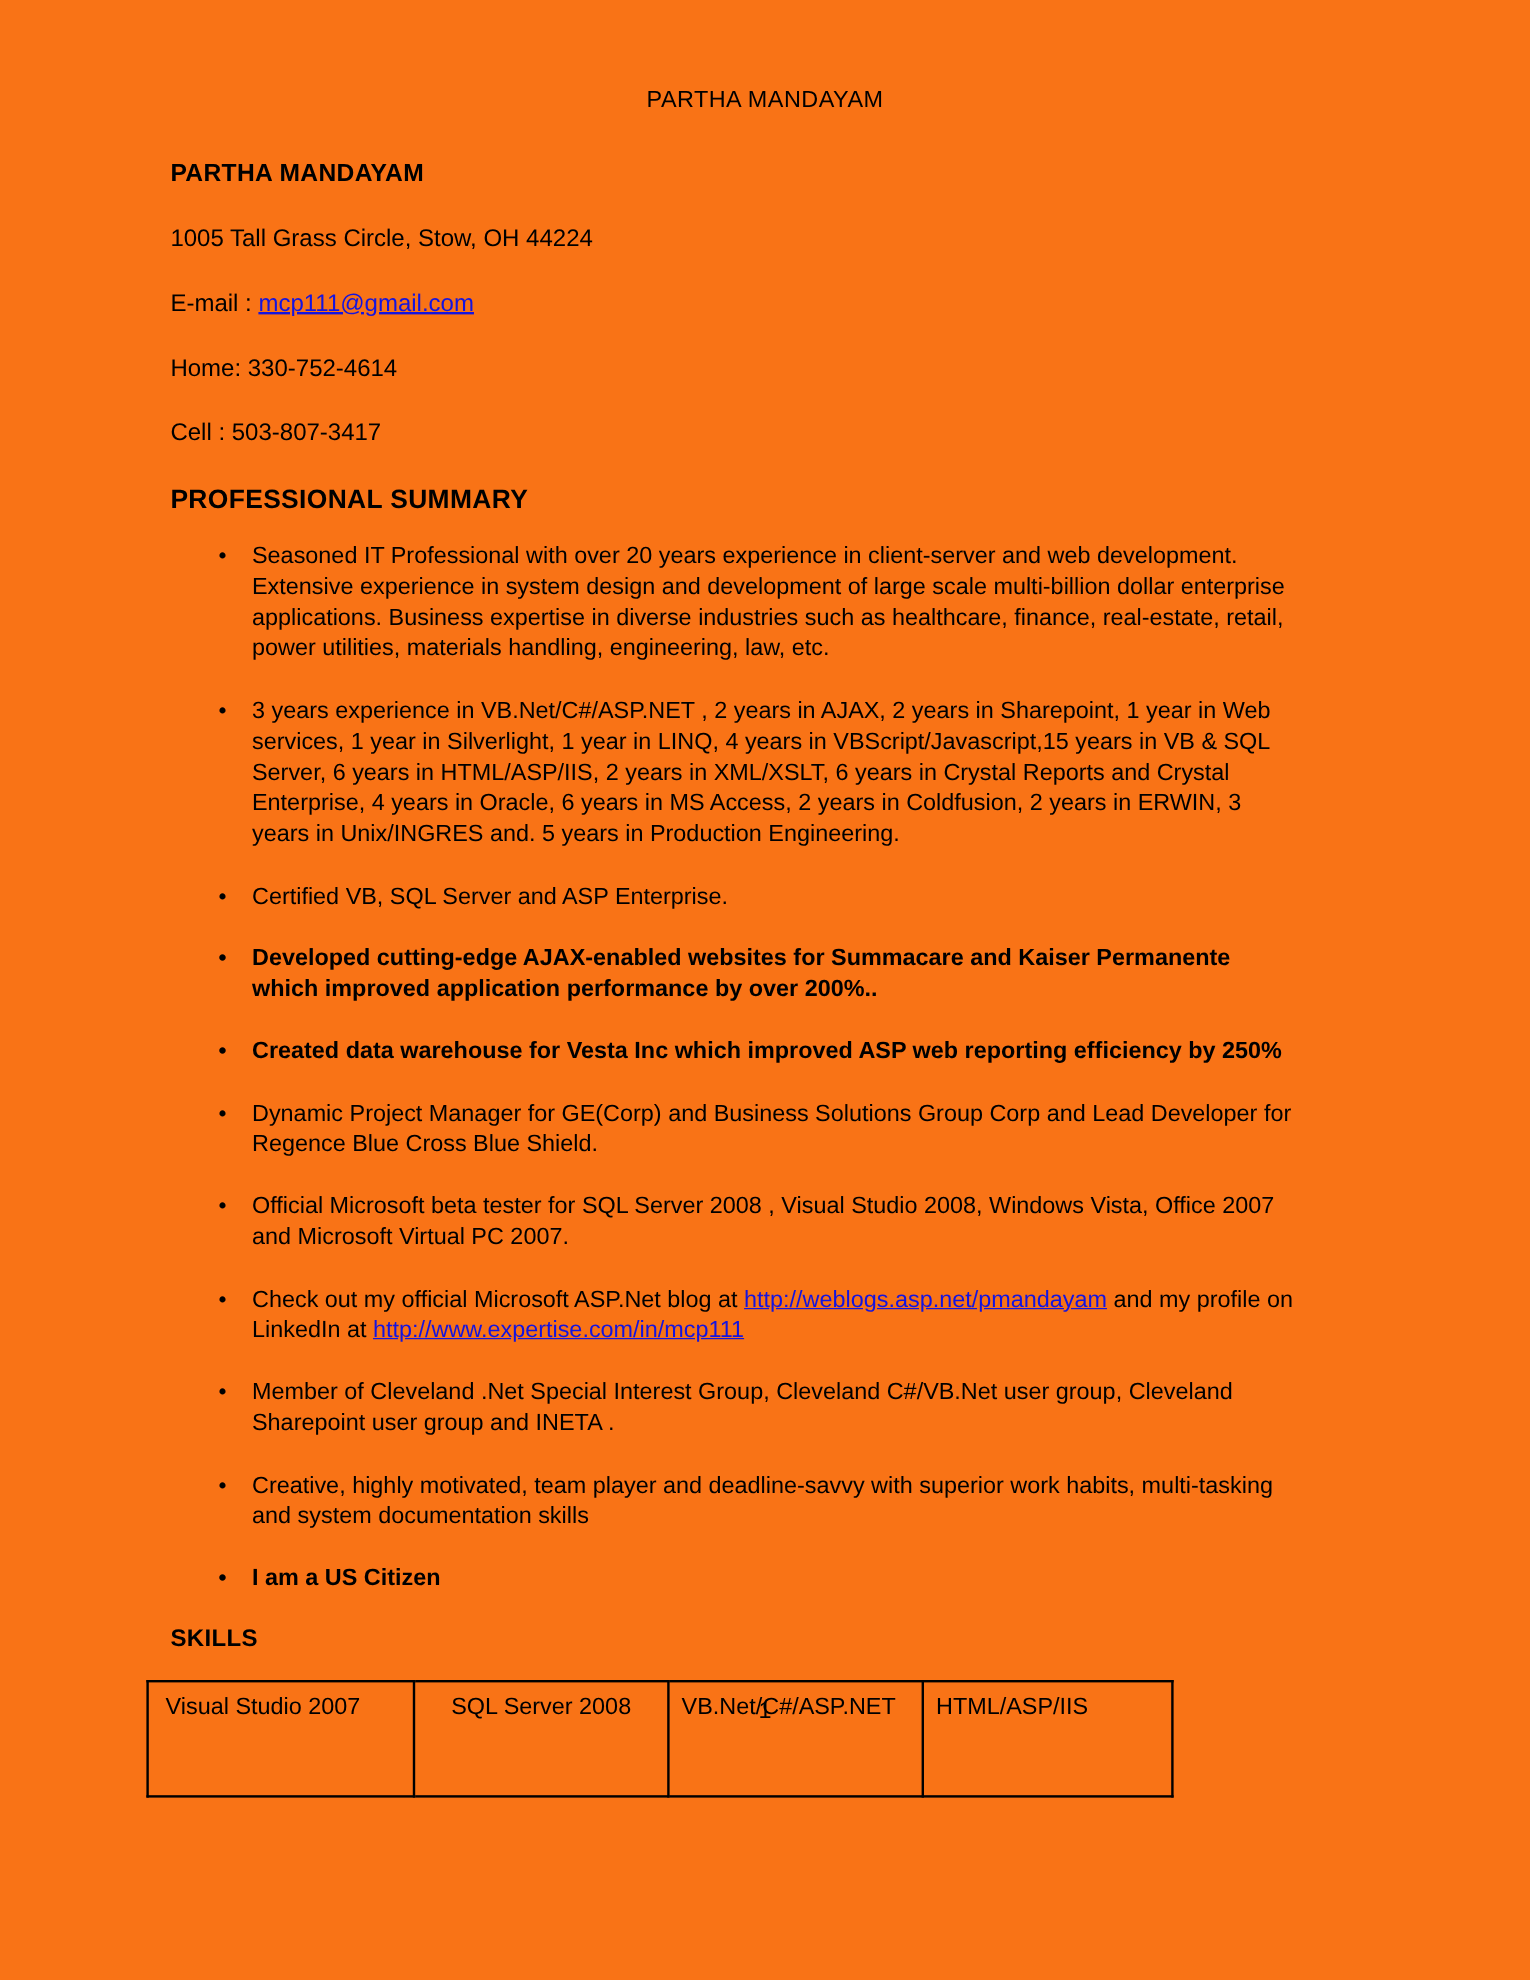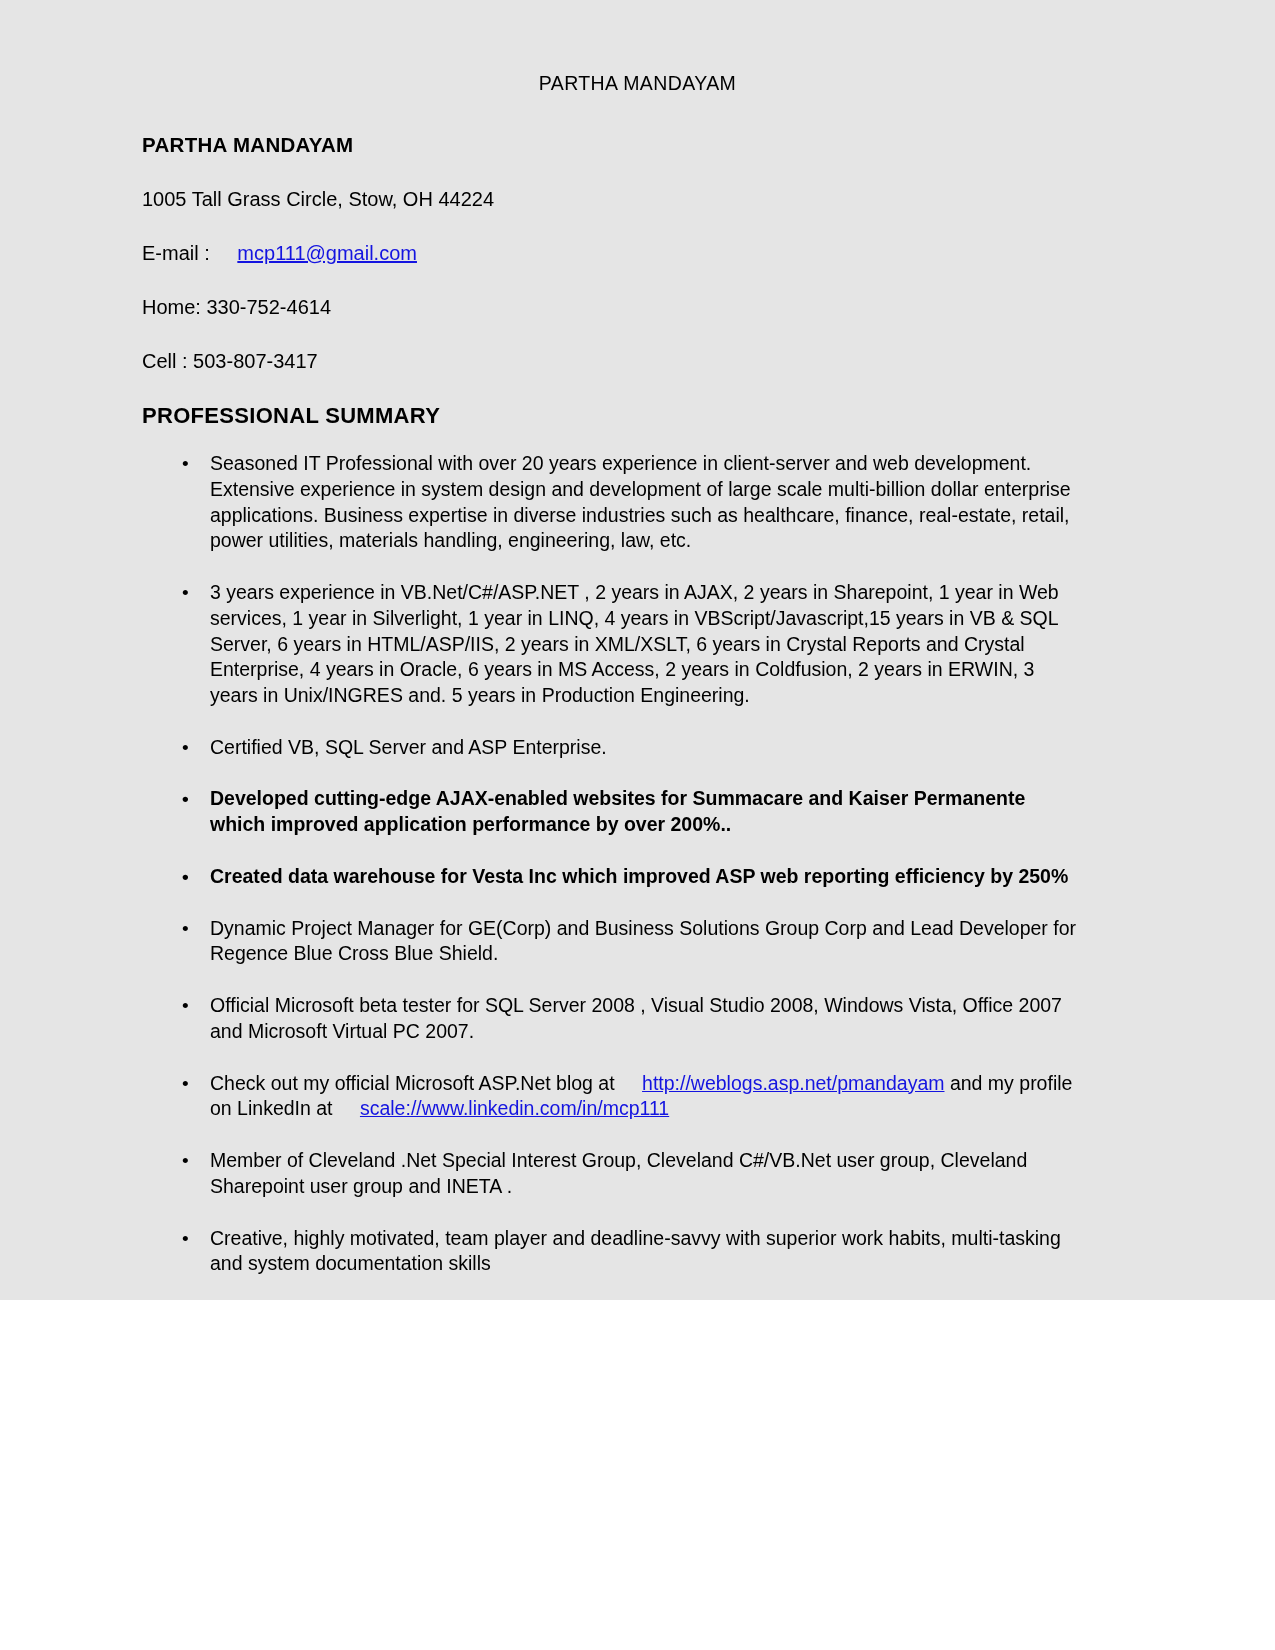--- a/index.html
+++ b/index.html
@@ -8,22 +8,22 @@
     padding: 0;
     background: #ffffff;
   }
   body {
     font-family: "Liberation Sans", sans-serif;
     color: #000000;
   }
   .page {
     position: relative;
     width: 1275px;
-    height: 1300px;
-    background: #e5e5e5;
+    height: 1650px;
+    background: #f97316;
     box-sizing: border-box;
     overflow: hidden;
   }
   .running-header {
     position: absolute;
     top: 72px;
     left: 0;
     width: 1275px;
     text-align: center;
     font-size: 19.5px;
@@ -50,21 +50,20 @@
   }
   .section-heading {
     font-size: 22px;
     font-weight: bold;
     letter-spacing: 0.3px;
     margin: 0 0 22px 0;
     line-height: 1.25;
   }
   a.doc-link {
     color: #1414e0;
-    margin-left: 22px;
   }
   ul.bullets {
     list-style: none;
     margin: 0;
     padding: 0;
   }
   ul.bullets > li {
     position: relative;
     padding-left: 68px;
     margin-bottom: 26px;
@@ -169,21 +168,21 @@
         <span class="bullet-dot">•</span>
         <span>Dynamic Project Manager for GE(Corp) and Business Solutions Group Corp and Lead Developer for Regence Blue Cross Blue Shield.</span>
       </li>
 
       <li>
         <span class="bullet-dot">•</span>
         <span>Official Microsoft beta tester for SQL Server 2008 , Visual Studio 2008, Windows Vista, Office 2007 and Microsoft Virtual PC 2007.</span>
       </li>
 
       <li>
-        <span class="bullet-dot">•</span><span>Check out my official Microsoft ASP.Net blog at </span><a class="doc-link" href="#">http://weblogs.asp.net/pmandayam</a><span> and my profile on LinkedIn at </span><a class="doc-link" href="#">scale://www.linkedin.com/in/mcp111</a>
+        <span class="bullet-dot">•</span><span>Check out my official Microsoft ASP.Net blog at </span><a class="doc-link" href="#">http://weblogs.asp.net/pmandayam</a><span> and my profile on LinkedIn at </span><a class="doc-link" href="#">http://www.expertise.com/in/mcp111</a>
       </li>
 
       <li>
         <span class="bullet-dot">•</span>
         <span>Member of Cleveland .Net Special Interest Group, Cleveland C#/VB.Net user group, Cleveland Sharepoint user group  and INETA .</span>
       </li>
 
       <li>
         <span class="bullet-dot">•</span>
         <span>Creative, highly motivated, team player and deadline-savvy with superior work habits, multi-tasking and system documentation skills</span>

